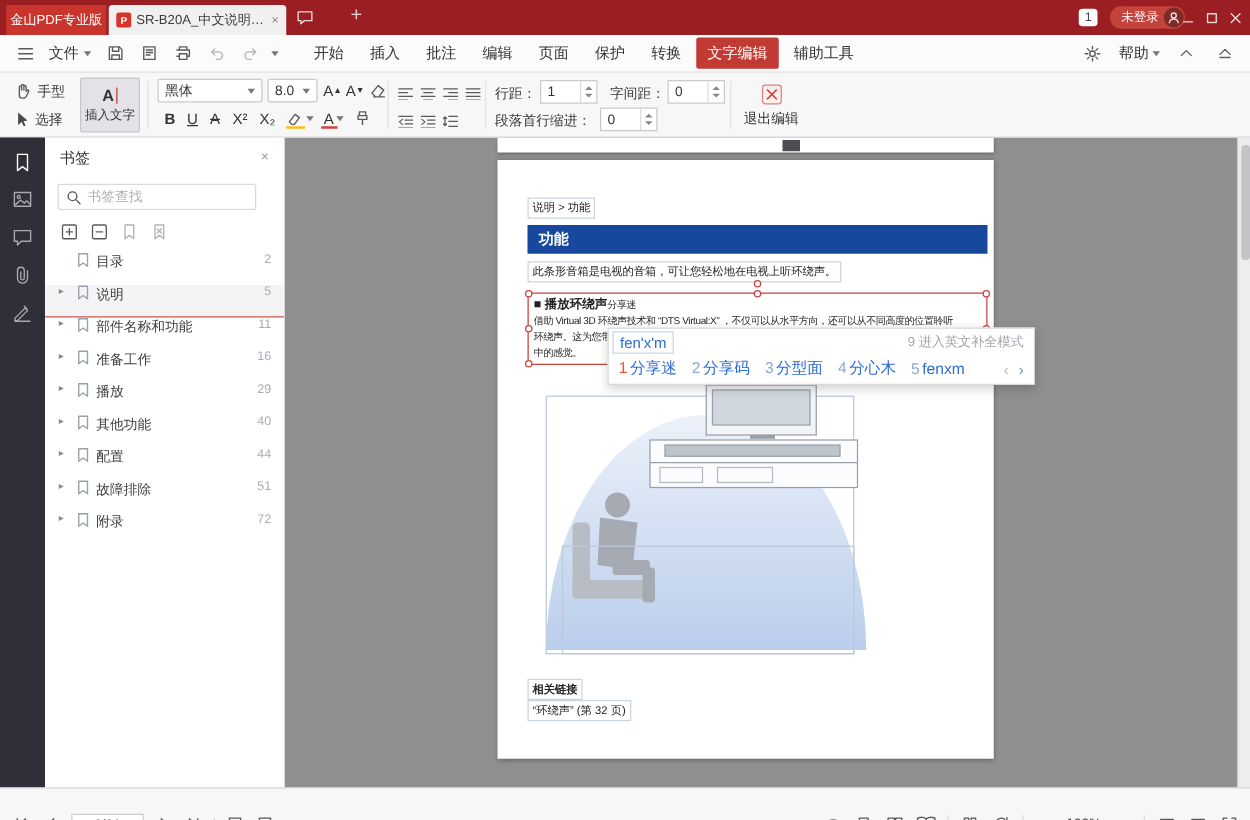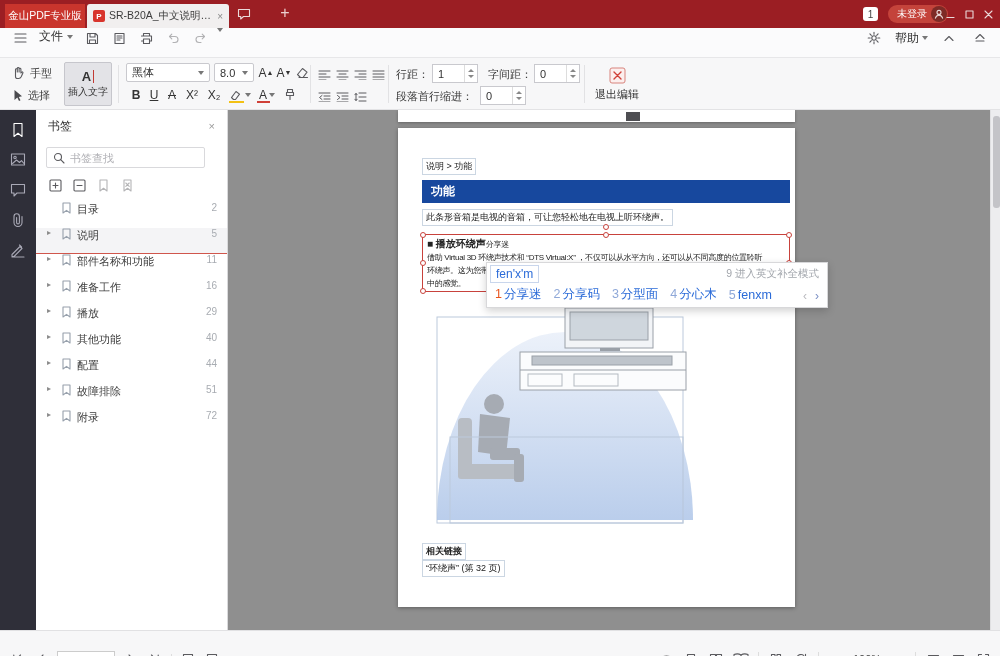--- a/index.html
+++ b/index.html
@@ -19,21 +19,21 @@
   .tab-close{color:#8a8a8a;font-size:10px;cursor:pointer;flex:none}
   .tb-bubble{position:absolute;left:237px;top:8px;cursor:pointer}
   .newtab{position:absolute;left:274px;top:2px;width:22px;height:22px;color:#ECCFCF;font-size:16px;text-align:center;line-height:22px;cursor:pointer}
   .nbadge{position:absolute;right:122px;top:7px;min-width:15px;height:14px;background:#fff;border-radius:3px;color:#444;font-size:10px;display:flex;align-items:center;justify-content:center;padding:0 3px;cursor:pointer}
   .login{position:absolute;right:52px;top:5px;height:18px;background:#C4433B;border-radius:9px;color:#fff;font-size:10px;display:flex;align-items:center;padding:0 1px 0 9px;gap:4px;cursor:pointer}
   .avatar{width:16px;height:16px;border-radius:50%;background:#7E2A26;display:flex;align-items:center;justify-content:center;flex:none}
   .winbtns{position:absolute;right:2px;top:0;height:28px;display:flex}
   .winbtn{width:19px;height:28px;display:flex;align-items:center;justify-content:center;cursor:pointer}
 
   
-  .menubar{position:absolute;left:0;top:28px;width:1000px;height:30px;background:#FBFBFC;border-bottom:1px solid #E7E7E9;display:flex;align-items:flex-start;padding:0 10px;gap:7px}
+  .menubar{position:absolute;left:0;top:28px;width:1000px;height:30px;background:#FBFBFC;border-bottom:1px solid #E7E7E9;display:flex;align-items:center;padding:0 10px;gap:7px}
   .mb-ic{width:20px;height:20px;display:flex;align-items:center;justify-content:center;cursor:pointer}
   .mb-ic.dim{opacity:.45}
   .mb-file{display:flex;align-items:center;gap:4px;font-size:12px;cursor:pointer;margin:0 2px}
   .mb-items{display:flex;margin-left:12px;gap:3px}
   .menu-item{padding:4px 9px;font-size:12px;color:#333;border-radius:2px;cursor:pointer;white-space:nowrap}
   .menu-item.active{background:#C23A34;color:#fff}
   .mb-right{margin-left:auto;display:flex;align-items:center;gap:11px}
   .mb-help{display:flex;align-items:center;gap:3px;font-size:12px;cursor:pointer}
 
   
@@ -200,20 +200,32 @@
           <path d="M4.8 2.2 2.5 4.5l2.3 2.3"></path>
         </svg>
       </span>
     <span class="mb-ic dim">
         <svg class="ic" width="13" height="12">
           <path d="M10.5 4.5H5a3 3 0 1 0 0 6h2"></path>
           <path d="M8.2 2.2l2.3 2.3-2.3 2.3"></path>
         </svg>
       </span>
     <i class="caret"></i>
+    <div class="mb-items">
+
+    <span class="menu-item">开始</span>
+        <span class="menu-item">插入</span>
+        <span class="menu-item">批注</span>
+        <span class="menu-item">编辑</span>
+        <span class="menu-item">页面</span>
+        <span class="menu-item">保护</span>
+        <span class="menu-item">转换</span>
+        <span class="menu-item active">文字编辑</span>
+        <span class="menu-item">辅助工具</span>
+      </div>
     <div class="mb-right">
       <span class="mb-ic">
           <svg class="ic" width="14" height="14">
             <circle cx="7" cy="7" r="2.2"></circle>
             <path d="M7 1.2v2M7 10.8v2M1.2 7h2M10.8 7h2M2.9 2.9l1.4 1.4M9.7 9.7l1.4 1.4M11.1 2.9 9.7 4.3M4.3 9.7l-1.4 1.4"></path>
           </svg>
         </span>
       <span class="mb-help">
           <span>帮助</span>
           <i class="caret"></i>

